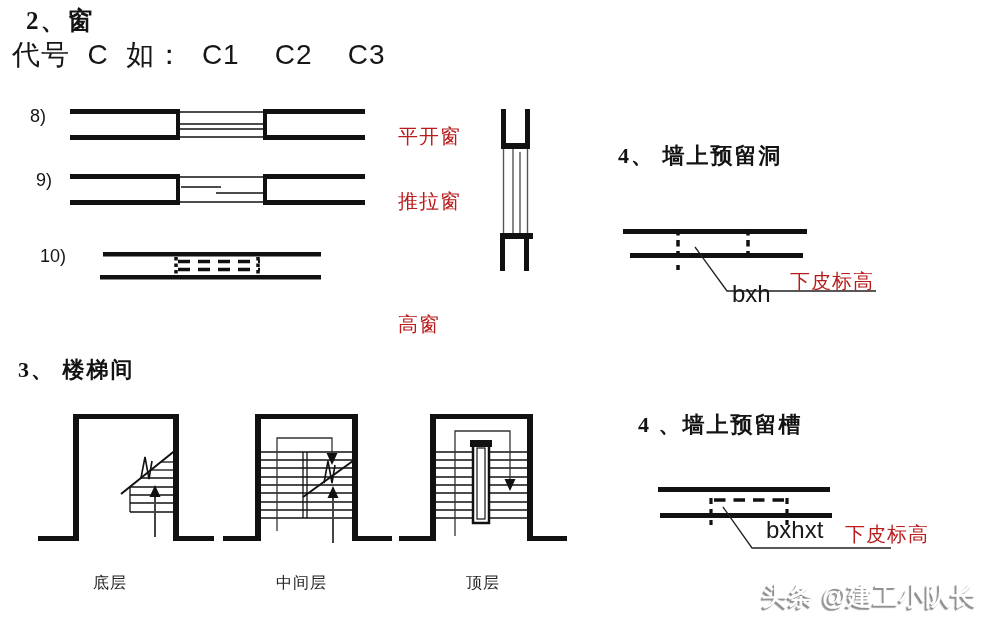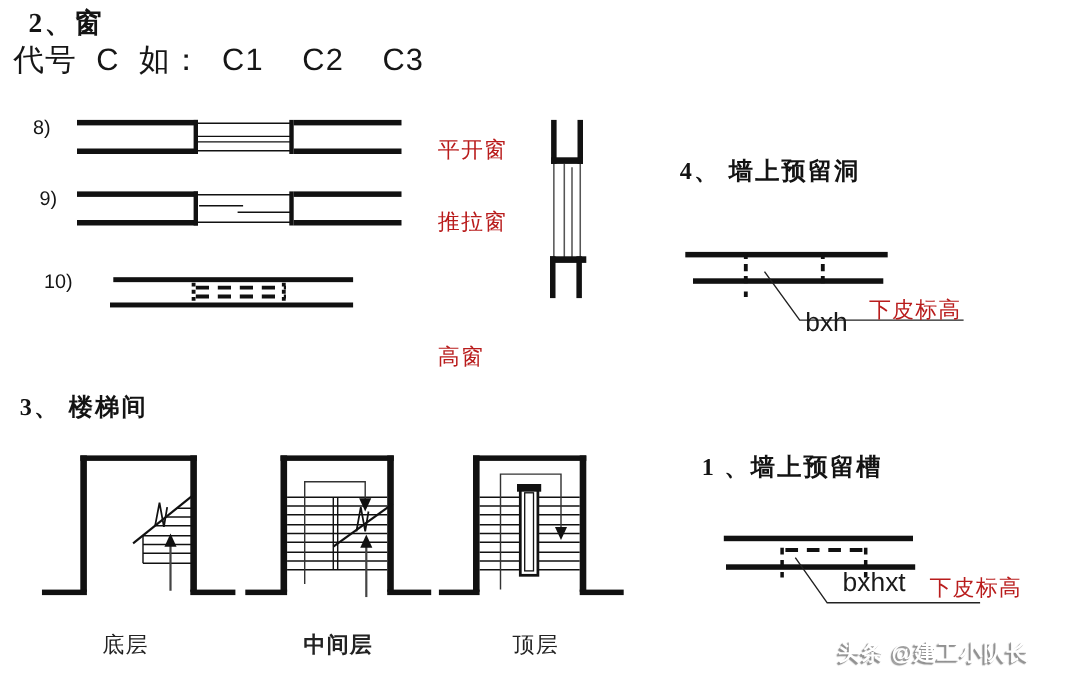--- a/index.html
+++ b/index.html
@@ -12,22 +12,22 @@
   .title { font-size:25px; font-weight:bold; letter-spacing:2px; color:#141414;
            font-family:"Liberation Serif", serif; }
   .subtitle { font-size:28px; color:#161616; white-space:pre;
               font-family:"Liberation Sans", sans-serif; letter-spacing:1px; }
   .item-num { font-size:18px; color:#141414; font-family:"Liberation Sans", sans-serif; }
   .win-label { font-size:20px; color:#b91c1c; font-family:"Liberation Serif", serif; letter-spacing:1px; }
   .sec-heading { font-size:22px; font-weight:bold; color:#131313;
                  font-family:"Liberation Serif", serif; letter-spacing:2px; white-space:pre; }
   .dim-label { font-size:24px; color:#1a1a1a; font-family:"Liberation Sans", sans-serif; }
   .elev-label { font-size:20px; color:#b91c1c; font-family:Liberation Sans, sans-serif; letter-spacing:1px; }
-  .floor-label { font-size:20px; color:#222; font-family:"Liberation Serif", serif; letter-spacing:1px; }
-  .watermark { font-size:20px; font-weight:bold; color:#ffffff; letter-spacing:1px;
+  .floor-label { font-size:16px; color:#222; font-family:"Liberation Serif", serif; letter-spacing:1px; }
+  .watermark { font-size:25px; font-weight:bold; color:#ffffff; letter-spacing:1px;
                text-shadow:-2px 2px 1px #8f8f8f, -1px 1px 0 #a8a8a8;
                font-family:"Liberation Sans", sans-serif; }
   svg { display:block; }
 </style>
 </head>
 <body>
 
 <div class="canvas">
 
   <div class="abs title" style="left:26px; top:4px;">2、窗</div>
@@ -168,24 +168,24 @@
       <line x1="38" y1="115" x2="129" y2="115"></line>
     </g>
     <polyline points="57,133 57,28 112,28 112,77" fill="none" stroke="#333" stroke-width="1.3"></polyline>
     <polygon points="112,88 106.5,76 117.5,76" fill="#111"></polygon>
     <rect x="75" y="40" width="16" height="80" fill="#fff" stroke="#111" stroke-width="2.5"></rect>
     <rect x="79" y="45" width="8" height="71" fill="#fff" stroke="#111" stroke-width="1.2"></rect>
     <rect x="72" y="37" width="22" height="7" fill="#111"></rect>
   </svg>
 
   <div class="abs floor-label" style="left:93px; top:573px;">底层</div>
-  <div class="abs floor-label" style="left:276px; top:573px;font-weight:bold;">中间层</div>
+  <div class="abs floor-label" style="left:276px; top:573px;">中间层</div>
   <div class="abs floor-label" style="left:466px; top:573px;">顶层</div>
 
-  <div class="abs sec-heading" style="left:638px; top:410px;">1 、墙上预留槽</div>
+  <div class="abs sec-heading" style="left:638px; top:410px;">4 、墙上预留槽</div>
   <svg class="abs" style="left:648px; top:478px;" width="300" height="80" viewBox="0 0 300 80">
     <rect x="10" y="9" width="172" height="5" fill="#111"></rect>
     <rect x="12" y="35" width="172" height="5" fill="#111"></rect>
     <line x1="66" y1="22" x2="140" y2="22" stroke="#111" stroke-width="3.5" stroke-dasharray="11.5 8"></line>
     <line x1="63" y1="20" x2="63" y2="47" stroke="#111" stroke-width="3.2" stroke-dasharray="6 5"></line>
     <line x1="139" y1="20" x2="139" y2="47" stroke="#111" stroke-width="3.2" stroke-dasharray="6 5"></line>
     <polyline points="75,29 104,70 243,70" fill="none" stroke="#222" stroke-width="1.3"></polyline>
   </svg>
   <div class="abs dim-label" style="left:766px; top:516px;">bxhxt</div>
   <div class="abs elev-label" style="left:845px; top:521px;">下皮标高</div>

